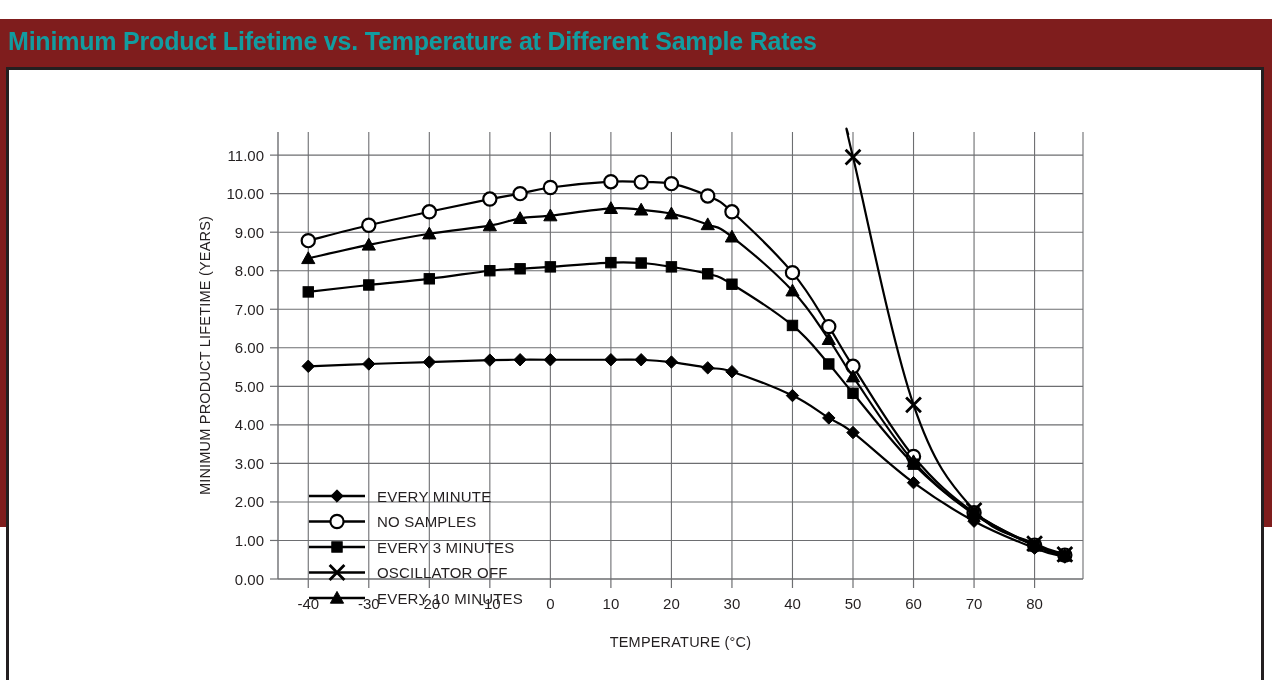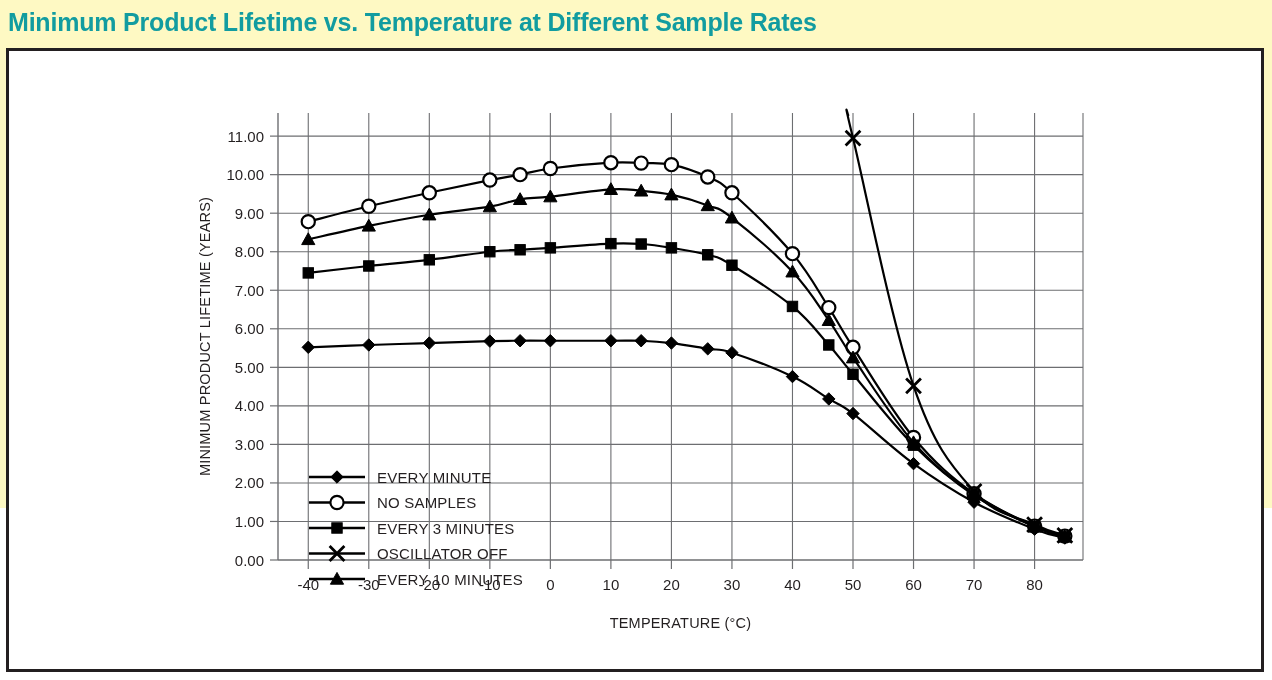--- a/index.html
+++ b/index.html
@@ -1,17 +1,17 @@
 <!DOCTYPE html>
 <html><head>
 <meta charset="utf-8">
 <style>
   html,body{margin:0;padding:0;background:#ffffff;}
   body{width:1272px;height:680px;font-family:"Liberation Sans",sans-serif;overflow:hidden;}
-  #page{position:relative;width:1272px;height:508px;background:#fef9c3;}
+  #page{position:relative;width:1272px;height:508px;background:#7f1d1d;margin-top:19px;}
 
   .chart-title{
     position:absolute;left:8px;top:2px;width:1240px;height:40px;
     font-family:"Liberation Sans",sans-serif;
     font-size:25px;font-weight:bold;letter-spacing:-0.2px;
     color:#129CA0;line-height:40px;white-space:nowrap;
   }
 
   .figure-frame{
     position:absolute;left:6px;top:48px;width:1258px;height:624px;

